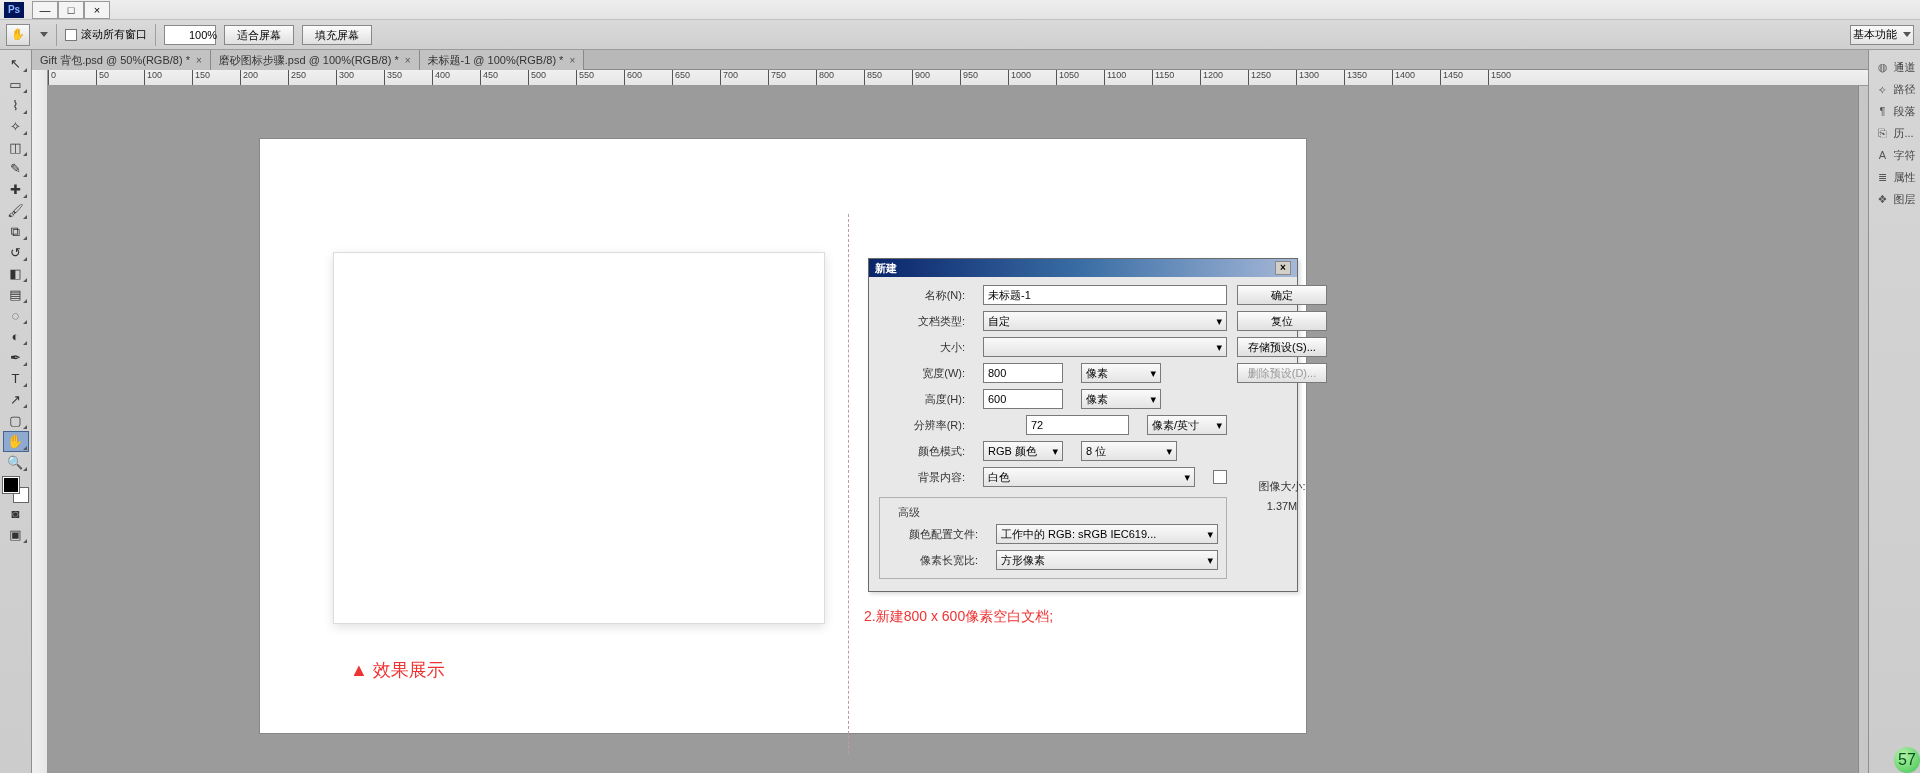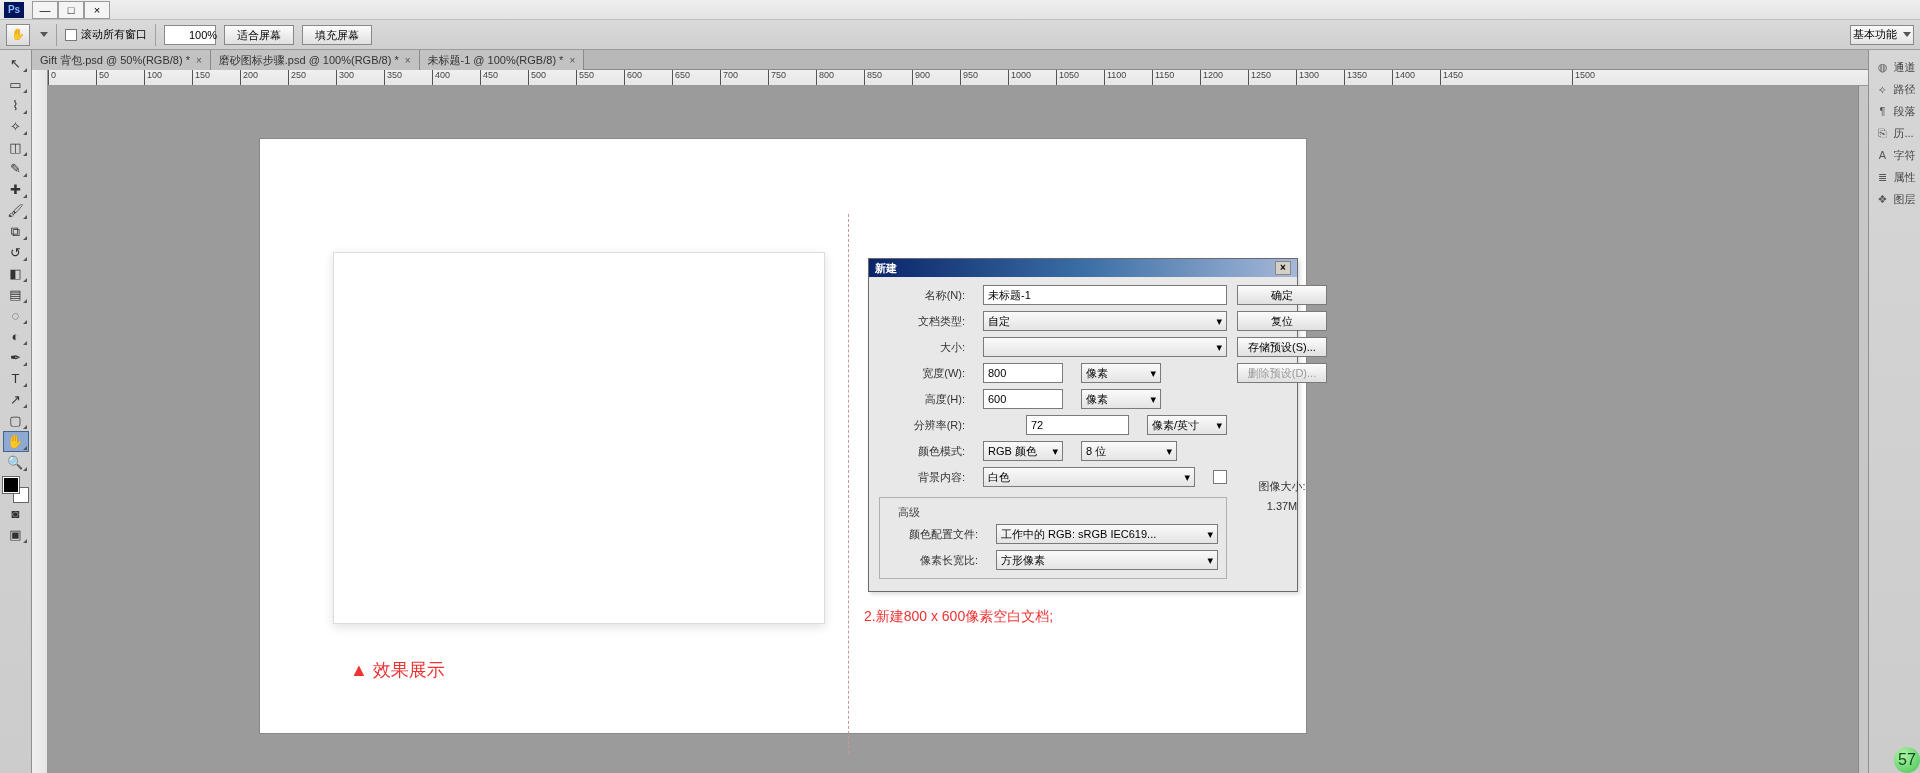--- a/index.html
+++ b/index.html
@@ -158,21 +158,21 @@
         <div class="tick" style="left: 976px;">1000</div>
         <div class="tick" style="left: 1024px;">1050</div>
         <div class="tick" style="left: 1072px;">1100</div>
         <div class="tick" style="left: 1120px;">1150</div>
         <div class="tick" style="left: 1168px;">1200</div>
         <div class="tick" style="left: 1216px;">1250</div>
         <div class="tick" style="left: 1264px;">1300</div>
         <div class="tick" style="left: 1312px;">1350</div>
         <div class="tick" style="left: 1360px;">1400</div>
         <div class="tick" style="left: 1408px;">1450</div>
-        <div class="tick" style="left: 1540px; text-align: center;">1500</div>
+        <div class="tick" style="left: 1456px; text-align: center;">1500</div>
       </div>
     <div class="viewport">
       <div class="ruler-v"></div>
       <div class="canvas-pane">
         <div class="doc-canvas" style="left:211px; top:52px; width:1048px; height:596px;"></div>
 
         <div class="preview-card"></div>
         <div class="divider-v"></div>
         <div class="caption1">▲  效果展示</div>
         <div class="caption2">2.新建800 x 600像素空白文档;</div>

